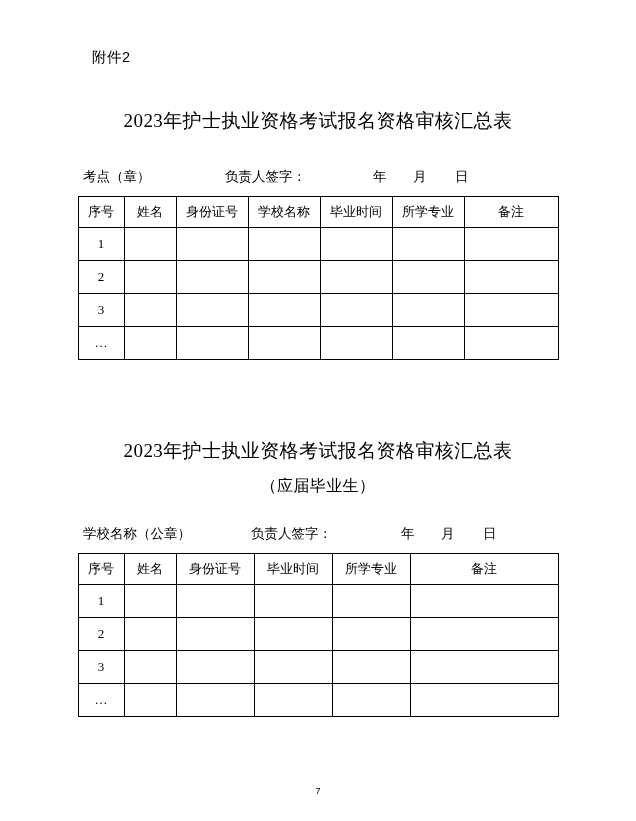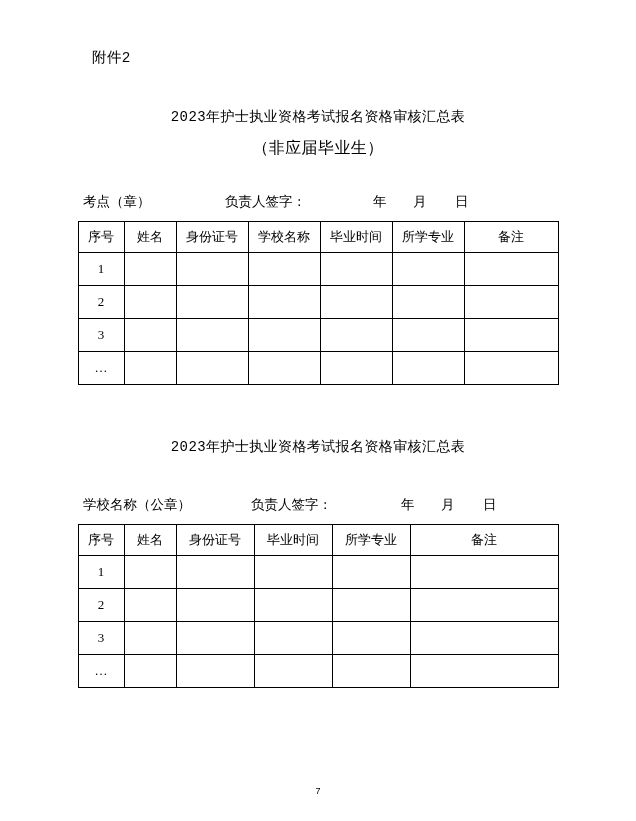--- a/index.html
+++ b/index.html
@@ -25,23 +25,23 @@
   .attachment-label {
     position: absolute;
     left: 92px;
     top: 48px;
     font-family: "Liberation Sans", "DejaVu Sans", sans-serif;
     font-size: 14.5px;
     letter-spacing: 0.5px;
   }
   .doc-title {
     text-align: center;
-    font-size: 14px;
+    font-size: 19px;
     letter-spacing: 0.4px;
-    font-family: Liberation Mono, monospace;
+    font-family: Liberation Serif, serif;
   }
   .doc-subtitle {
     text-align: center;
     font-size: 16px;
     letter-spacing: 0.4px;
     margin-top: 12px;
   }
   .section-one {
     position: absolute;
     left: 0;
@@ -123,21 +123,20 @@
 </style>
 </head>
 <body>
 
 <div class="page">
 
   <div class="attachment-label">附件2</div>
 
   <div class="section-one">
     <div class="doc-title">2023年护士执业资格考试报名资格审核汇总表</div>
-    <div class="doc-subtitle">（非应届毕业生）</div>
 
     <div class="meta-row" style="margin-top:34px;">
       <span class="m-left">考点（章）</span>
       <span class="m-mid">负责人签字：</span>
       <span class="m-y">年</span>
       <span class="m-m">月</span>
       <span class="m-d">日</span>
     </div>
 
     <table class="form-table">
@@ -197,22 +196,23 @@
           <td></td>
           <td></td>
           <td></td>
         </tr>
       </tbody>
     </table>
   </div>
 
   <div class="section-two">
     <div class="doc-title">2023年护士执业资格考试报名资格审核汇总表</div>
-
-    <div class="meta-row" style="margin-top:40px;">
+    <div class="doc-subtitle">（应届毕业生）</div>
+
+    <div class="meta-row" style="margin-top:28px;">
       <span class="m-left">学校名称（公章）</span>
       <span class="m-mid" style="left:168px;">负责人签字：</span>
       <span class="m-y" style="left:318px;">年</span>
       <span class="m-m" style="left:358px;">月</span>
       <span class="m-d" style="left:400px;">日</span>
     </div>
 
     <table class="form-table">
       <colgroup>
         <col style="width:46px">

